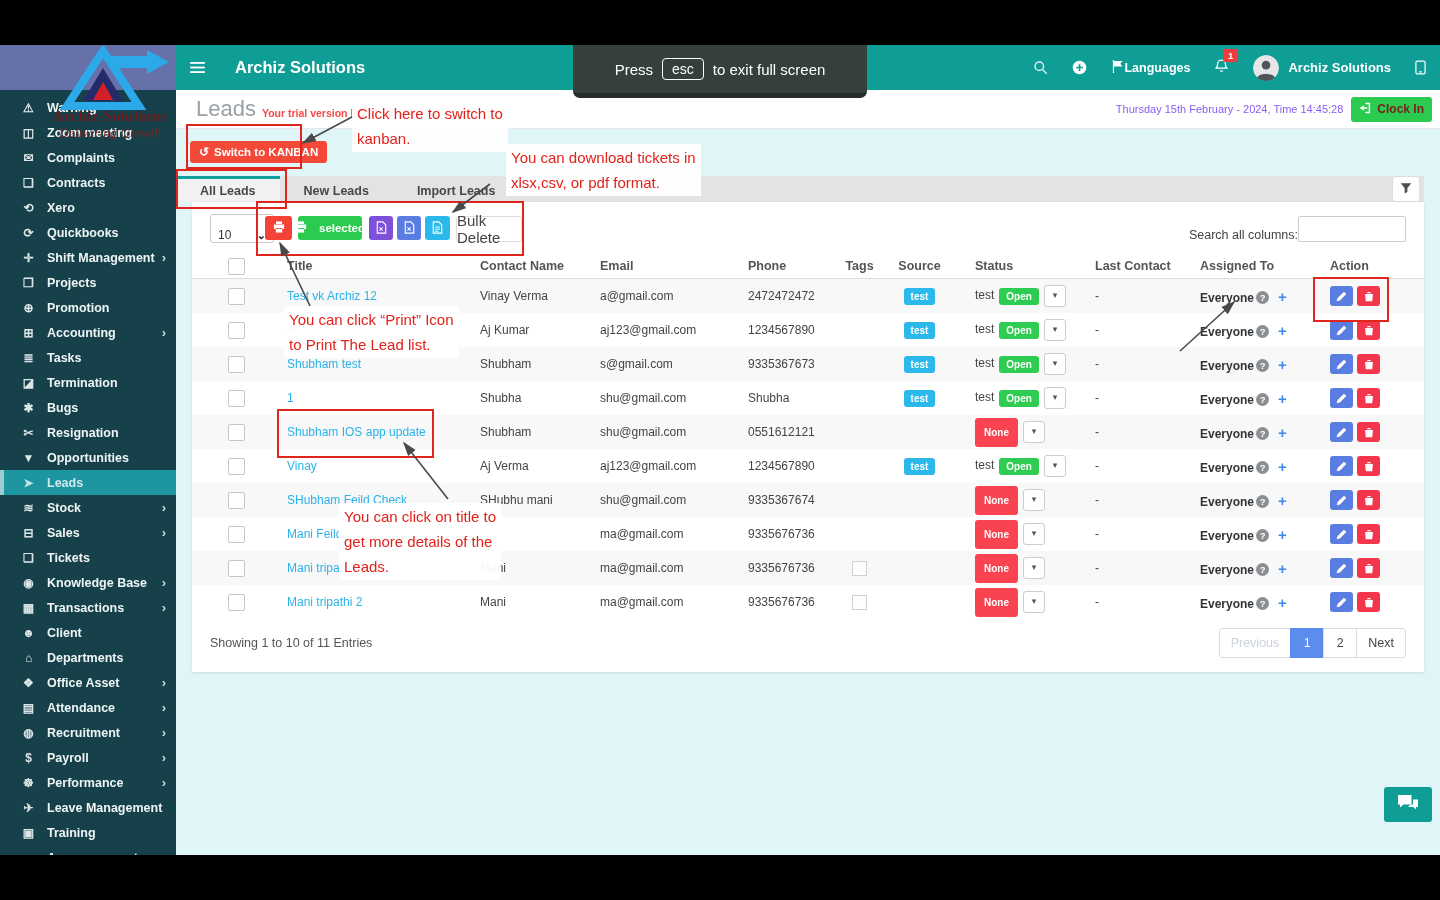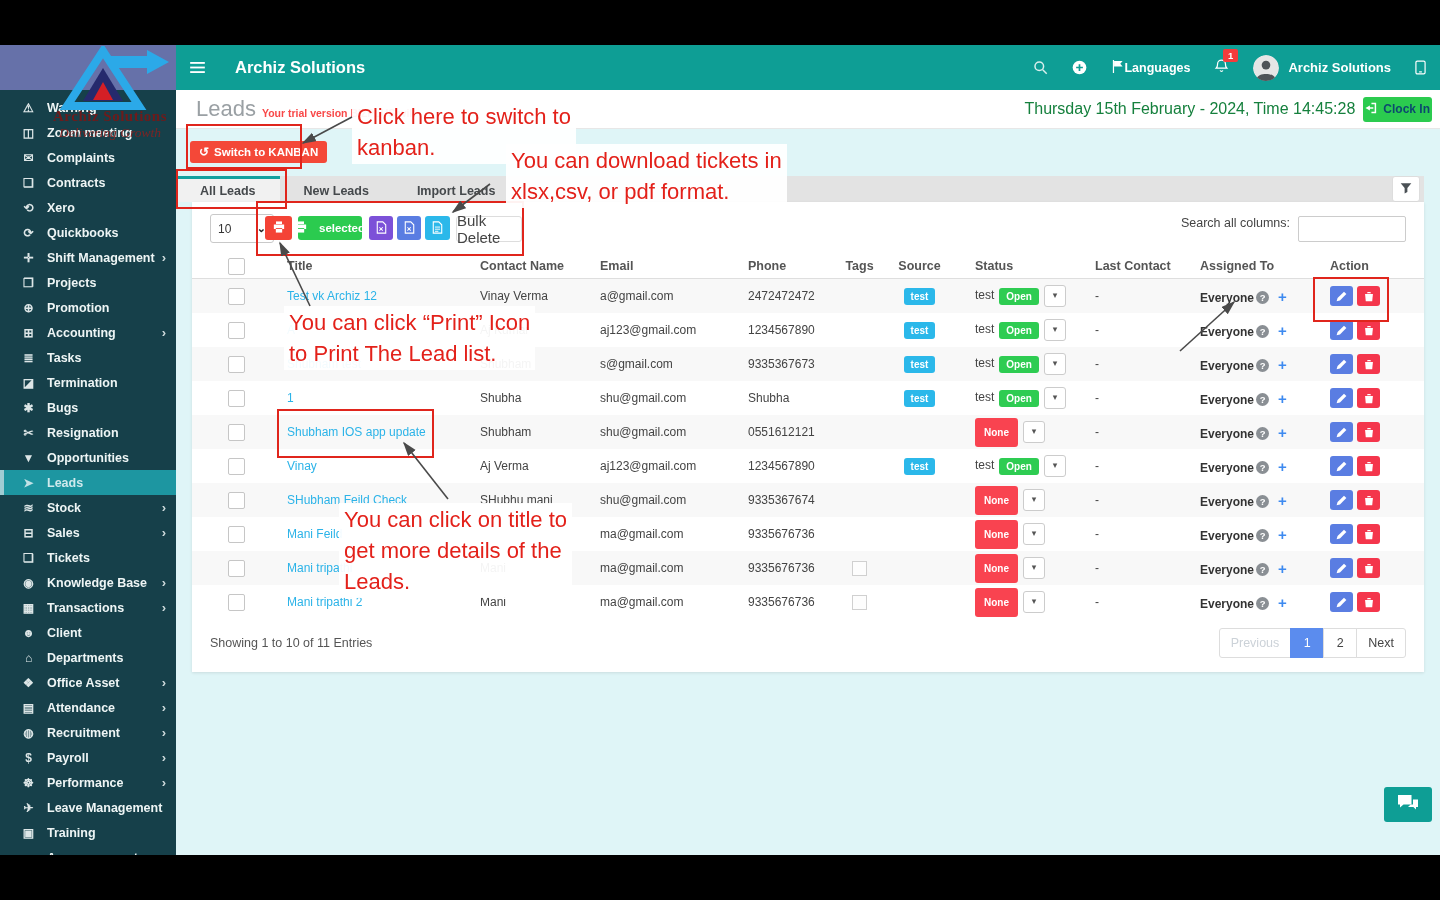--- a/index.html
+++ b/index.html
@@ -42,51 +42,51 @@
     margin-top:-8px;letter-spacing:.5px}
   .logo-line2{font-family:"Liberation Serif",serif;font-style:italic;font-size:13.5px;color:#7d2424}
 
   
   .main{position:absolute;left:176px;top:90px;width:1264px;height:765px;background:#dff5f7;overflow:hidden}
   .page-header{position:absolute;left:0;top:0;width:1264px;height:38px;background:#fff;
     border-bottom:1px solid #e7e7e7;display:flex;align-items:center}
   .ph-title{font-size:22px;color:#9aa0a4;margin-left:20px}
   .ph-trial{font-size:10.5px;font-weight:bold;color:#f84848;margin-left:6px;margin-top:7px}
   .ph-right{margin-left:auto;display:flex;align-items:center;gap:8px;margin-right:8px}
-  .ph-date{font-size:16px;color:#15803d}
-  .clockin{background:#2bcb4f;color:#0c4a6e;font-size:12px;font-weight:bold;padding:5px 2px;
+  .ph-date{font-size:11px;color:#8b5cf6}
+  .clockin{background:#2bcb4f;color:#7f1d1d;font-size:12px;font-weight:bold;padding:5px 8px;
     border-radius:3px;display:flex;align-items:center;gap:6px;cursor:pointer}
   .kanban-btn{position:absolute;left:14px;top:51px;background:#f44838;color:#fff;font-size:11.5px;
     font-weight:bold;padding:4px 9px;border-radius:3px;display:flex;align-items:center;gap:5px;cursor:pointer}
   .kb-ic{font-size:12px}
 
   .tabs-band{position:absolute;left:0;top:86px;width:1248px;height:26px;background:#e3e3e3;display:flex}
   .tab{padding:0 24px;display:flex;align-items:center;font-size:12.5px;font-weight:bold;color:#45494c;
     border-top:3px solid transparent;cursor:pointer}
   .tab.active{background:#f1f1f1;border-top-color:#11a0a0}
   .filter-btn{margin-left:auto;margin-right:4px;align-self:center;width:26px;height:24px;background:#fff;
     border:1px solid #ddd;border-radius:3px;display:flex;align-items:center;justify-content:center;cursor:pointer}
 
   .card{position:absolute;left:16px;top:112px;width:1232px;height:470px;background:#fff;
     box-shadow:0 1px 3px rgba(0,0,0,.1)}
   .toolbar{position:relative;height:52px}
   .pagesize{position:absolute;left:18px;top:12px;width:48px;height:27px;border:1px solid #c9c9c9;
-    border-radius:3px;background:#fff;font-size:12px;color:#333;display:flex;align-items:center;
+    border-radius:3px;background:#fff;font-size:12px;color:#333;display:flex;align-items:flex-end;
     justify-content:space-between;padding:0 7px;cursor:pointer}
   .ps-caret{font-size:11px;color:#222;font-weight:bold}
   .tb-btn{position:absolute;top:14px;height:24px;border-radius:3px;color:#fff;display:flex;
     align-items:center;justify-content:center;font-size:11.5px;font-weight:bold;cursor:pointer}
   .btn-print{left:73px;width:27px;background:#f44336}
   .btn-selected{left:106px;width:64px;background:#2bcb4f;gap:12px}
   .btn-x1{left:177px;width:24px;background:#7c51d8}
   .btn-x2{left:205px;width:24px;background:#5a7de2}
   .btn-pdf{left:233px;width:25px;background:#2bb8ea}
   .btn-bulk{left:264px;width:64px;background:#fff;border:1px solid #ddd;color:#444;
     font-weight:normal;font-size:15px}
-  .search-wrap{position:absolute;right:18px;top:14px;display:flex;align-items:flex-start;gap:8px}
+  .search-wrap{position:absolute;right:18px;top:14px;display:flex;align-items:flex-end;}
   .search-label{font-size:12.5px;color:#444}
   .search-input{width:108px;height:26px;border:1px solid #ccc;border-radius:2px;outline:none;
     font-family:"Liberation Sans",sans-serif;font-size:12px;padding:0 5px;box-sizing:border-box}
 
   table{border-collapse:collapse;table-layout:fixed;width:1232px;font-size:12px;color:#444}
   th{font-size:12.5px;color:#555;text-align:left;font-weight:bold;height:24px;
     border-bottom:1px solid #dedede;padding:0 0 0 18px;overflow:hidden;white-space:nowrap}
   td{height:34px;padding:0 0 0 18px;overflow:hidden;white-space:nowrap;vertical-align:middle}
   tbody tr:nth-child(odd){background:#f8f8f8}
   .c-sel{padding-left:36px}
@@ -130,21 +130,21 @@
     border-radius:3px;display:flex;align-items:center;justify-content:center;cursor:pointer}
   .page-footer{position:absolute;left:0;top:737px;width:1264px;height:28px;background:#f2fafb;
     border-top:1px solid #e3eef0;display:flex;align-items:center;font-size:11.5px;color:#666}
   .ft-left{margin-left:10px}
   .ft-link{color:#4a90e2;font-weight:bold;cursor:pointer;text-decoration:none}
   .ft-right{margin-left:auto;margin-right:10px;font-weight:bold;color:#333}
 
   
   .anno-layer{position:absolute;left:0;top:0;width:1440px;height:900px;z-index:30;pointer-events:none}
   .anno-rect{position:absolute;border:2px solid #e0251c}
-  .anno-text{position:absolute;color:#e3211a;font-size:22px;line-height:31px;
+  .anno-text{position:absolute;color:#e3211a;font-size:15px;line-height:25px;
     background:rgba(255,255,255,.94);padding:1px 5px;white-space:nowrap}
   .anno-svg{position:absolute;left:0;top:0}
 </style>
 </head>
 <body>
 
 <div class="screen">
 
   <div class="logo-block"></div>
 
@@ -702,20 +702,25 @@
 
     <div class="chat-btn">
       <span><svg viewBox="0 0 22 18" width="22" height="18" fill="#fff">
             <path d="M1 1h13.5v9.5H6.5L3 13.5v-3H1z"></path>
             <path d="M16 5.5h5V13h-2v2.4L16.4 13H11l2.6-2.5H16z"></path>
           </svg></span>
     </div>
 
   </div>
 
+  <div class="fs-notice">
+    <span>Press</span>
+    <span class="esc-key">esc</span>
+    <span>to exit full screen</span>
+  </div>
 
   <div class="anno-layer">
       <div class="anno-rect" style="left: 186px; top: 124px; width: 112px; height: 41px;"></div>
       <div class="anno-rect" style="left: 176px; top: 169px; width: 107px; height: 36px;"></div>
       <div class="anno-rect" style="left: 256px; top: 201px; width: 264px; height: 51px;"></div>
       <div class="anno-rect" style="left: 277px; top: 409px; width: 153px; height: 45px;"></div>
       <div class="anno-rect" style="left: 1313px; top: 277px; width: 72px; height: 41px;"></div>
       <div class="anno-text" style="left: 352px; top: 100px; color: rgb(227, 33, 26);">Click here to switch to<br>kanban.</div>
       <div class="anno-text" style="left: 284px; top: 306px; color: rgb(227, 33, 26);">You can click “Print” Icon<br>to Print The Lead list.</div>
       <div class="anno-text" style="left: 506px; top: 144px; color: rgb(227, 33, 26);">You can download tickets in<br>xlsx,csv, or pdf format.</div>

